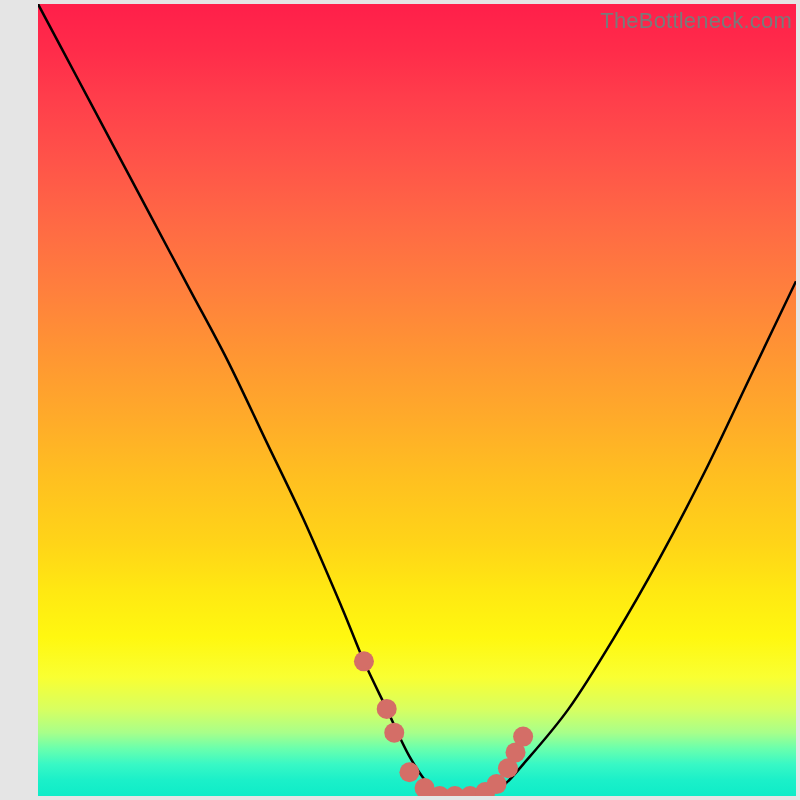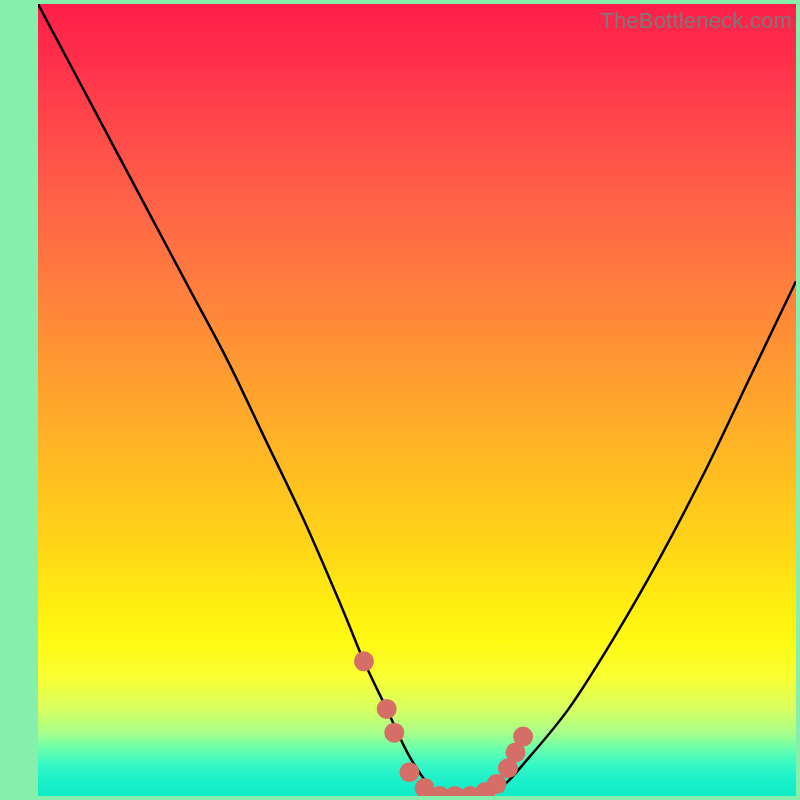--- a/index.html
+++ b/index.html
@@ -8,21 +8,21 @@
     width: 800px;
     height: 800px;
     overflow: hidden;
     background: #000;
     font-family: Arial, Helvetica, sans-serif;
   }
   .frame {
     position: relative;
     width: 800px;
     height: 800px;
-    background: #86efac;
+    background: #e5e5e5;
   }
   .plot-area {
     position: absolute;
     left: 38px;
     top: 4px;
     width: 758px;
     height: 792px;
     
     background: linear-gradient(
       to bottom,

